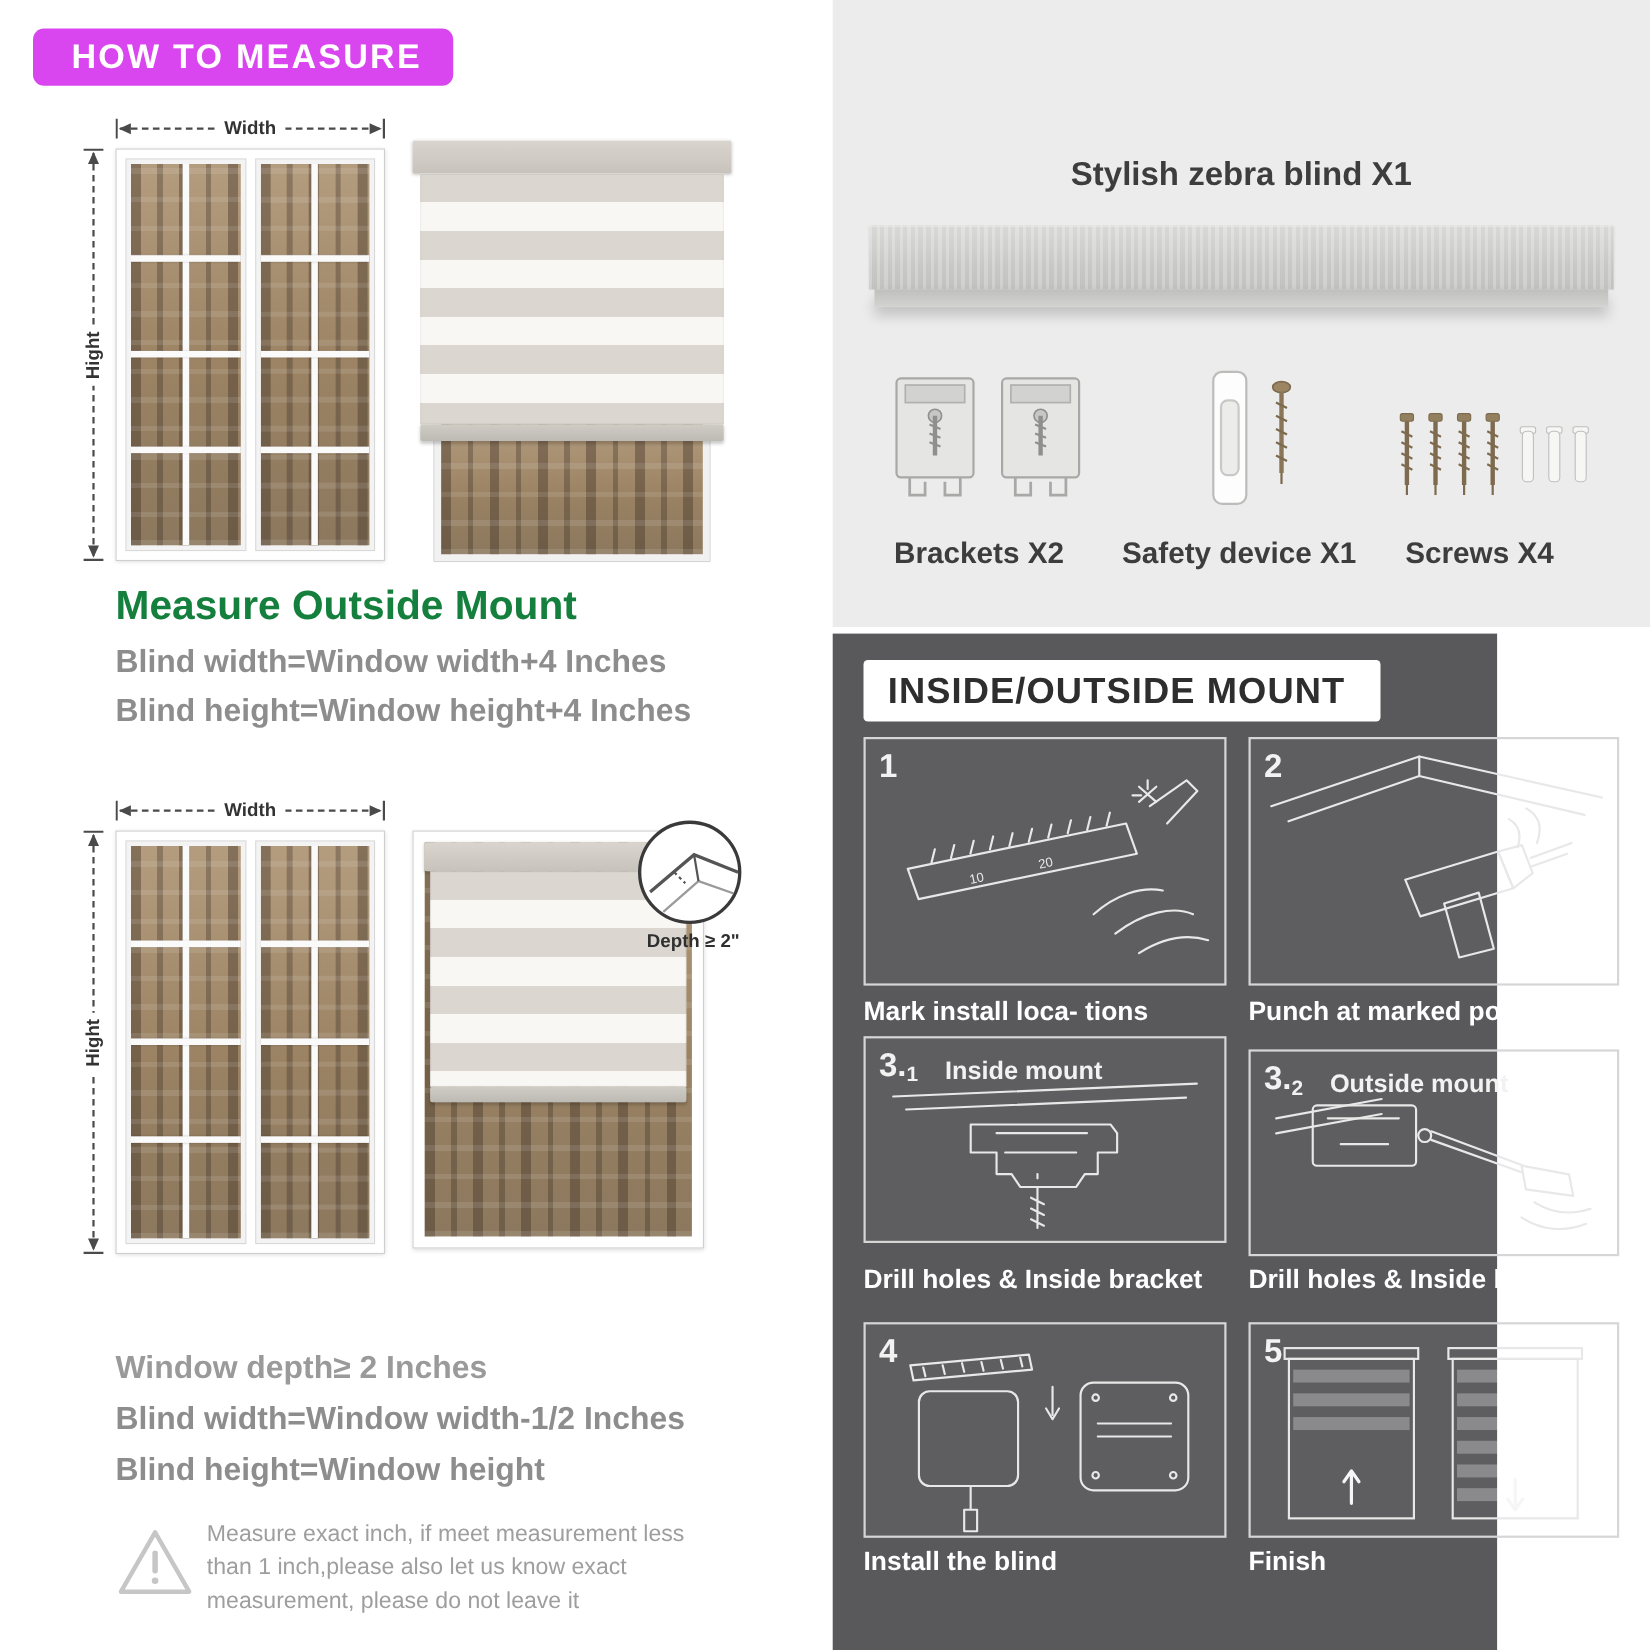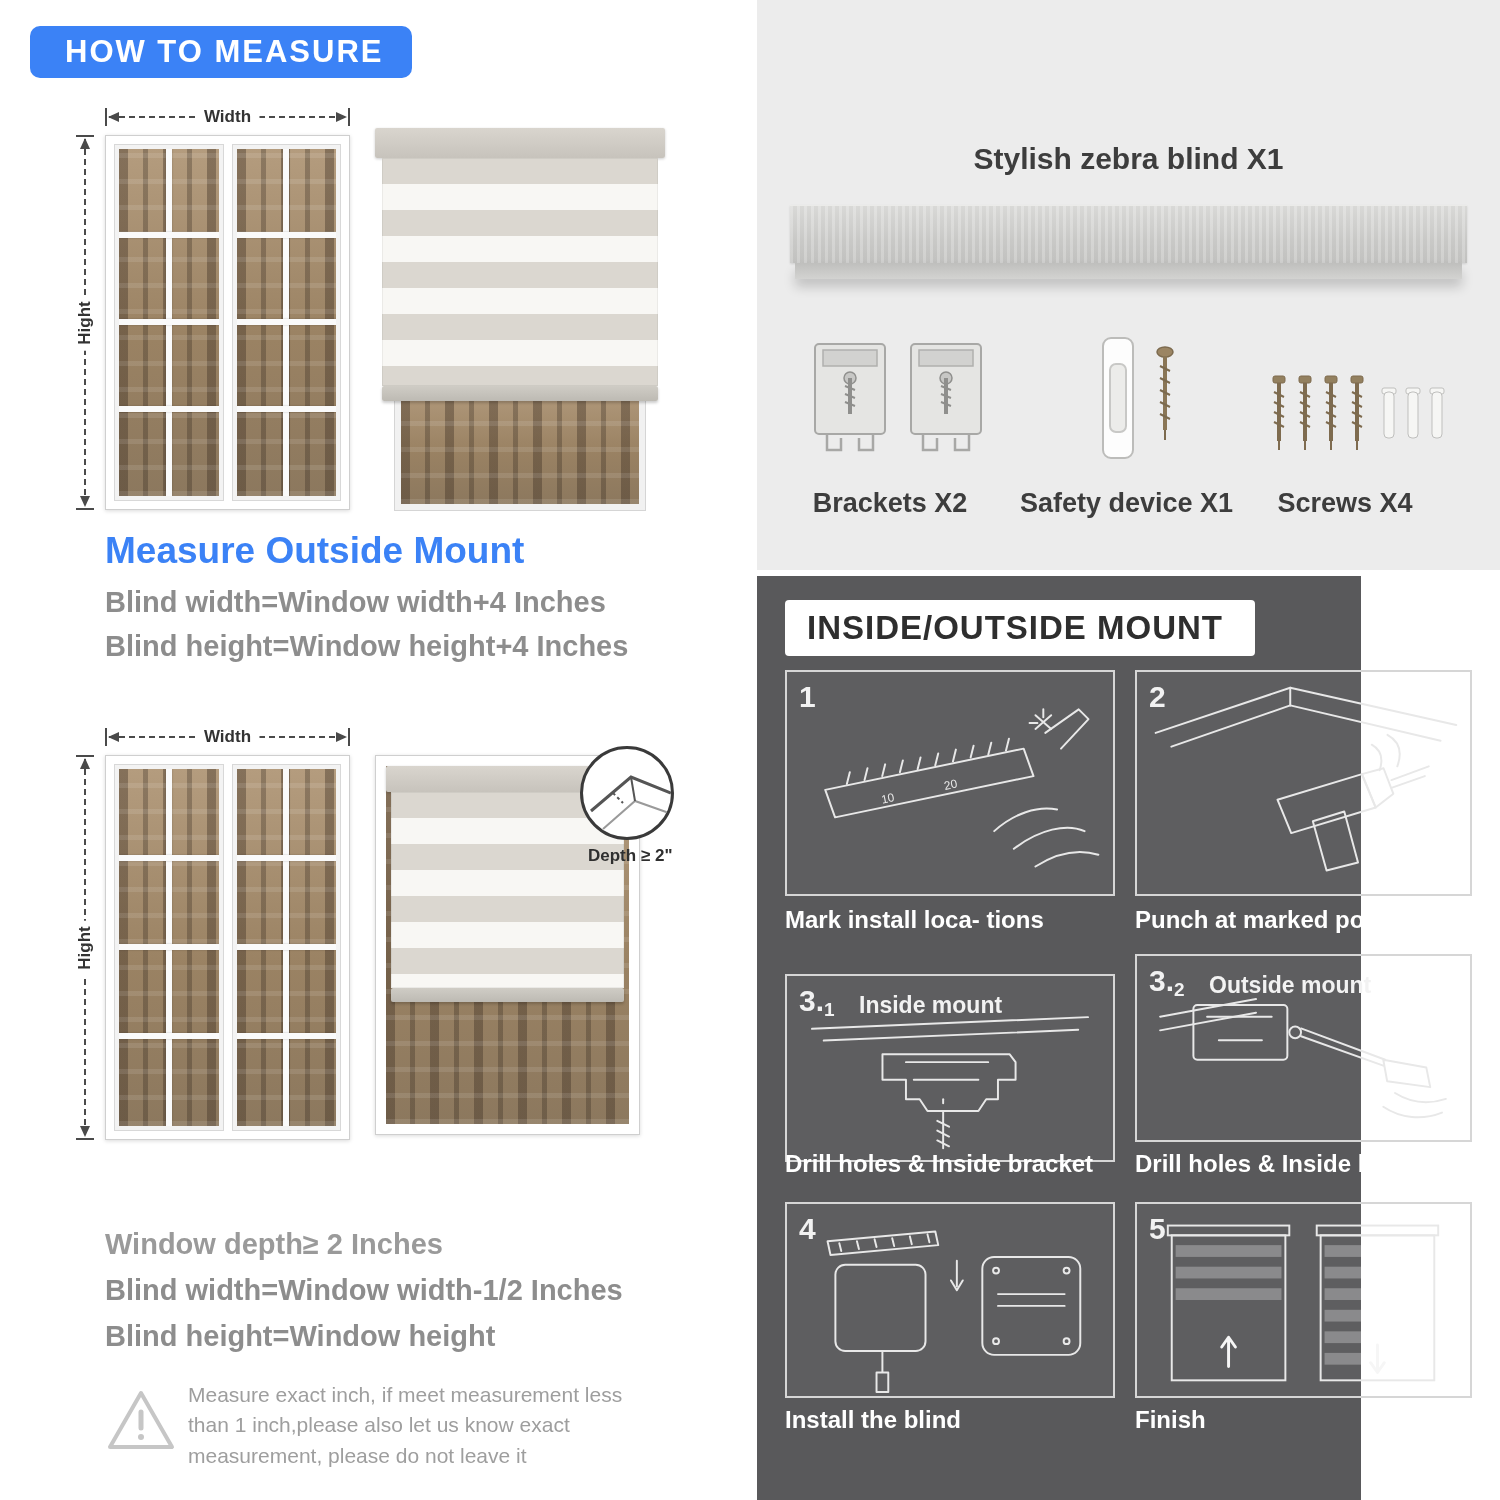--- a/index.html
+++ b/index.html
@@ -4,21 +4,21 @@
 <style>
   *{margin:0;padding:0;box-sizing:border-box;}
   html,body{width:1500px;height:1500px;}
   body{font-family:"Liberation Sans",sans-serif;background:#fff;}
   #canvas{position:relative;width:1500px;height:1500px;overflow:hidden;background:#fff;}
   .abs{position:absolute;}
 
   
   .pill{position:absolute;display:flex;align-items:center;padding:0 26px;border-radius:10px;
         font-weight:bold;font-size:31px;letter-spacing:2px;color:#fff;}
-  .pill-gray{background:#3b82f6;padding-left:35px;}
+  .pill-gray{background:#d946ef;padding-left:35px;}
   .pill-light{background:#dedede;}
   .mount-header{position:absolute;background:#fff;border-radius:4px;display:flex;align-items:center;
         padding:0 22px;font-size:33px;font-weight:bold;color:#2e2e2e;letter-spacing:1px;}
 
   
   .dim{position:absolute;}
   .dim-label{position:absolute;left:50%;top:50%;transform:translate(-50%,-50%);background:#fff;
         padding:0 8px;font-weight:bold;font-size:17px;color:#333;white-space:nowrap;}
   .dim-label-v{transform:translate(-50%,-50%) rotate(-90deg);padding:0 6px;}
 
@@ -35,21 +35,21 @@
   .muntin-h{position:absolute;left:0;right:0;height:6px;background:#fafafa;box-shadow:0 0 2px rgba(0,0,0,0.25);}
 
   
   .zb-head{position:absolute;background:linear-gradient(180deg,#d9d5ce,#c7c3bc);border-radius:2px;box-shadow:0 1px 3px rgba(0,0,0,0.2);}
   .zb-body{position:absolute;background:repeating-linear-gradient(180deg,#dbd7d0 0 26px,#f8f7f4 26px 52px);
         box-shadow:inset 0 0 0 1px rgba(0,0,0,0.05);}
   .zb-bottom{position:absolute;background:linear-gradient(180deg,#cfccc5,#bdbab3);border-radius:2px;box-shadow:0 2px 3px rgba(0,0,0,0.2);}
   .peek-frame{position:absolute;border:6px solid #f1f1f1;outline:1px solid #d5d5d5;overflow:hidden;background:#fff;}
 
   
-  .h-title{position:absolute;font-size:37px;font-weight:bold;color:#3b82f6;}
+  .h-title{position:absolute;font-size:37px;font-weight:bold;color:#15803d;}
   .rule{position:absolute;font-size:29px;font-weight:bold;color:#8d8d8d;white-space:nowrap;}
   .note-text{position:absolute;font-size:21px;font-weight:normal;color:#9e9e9e;line-height:1.45;}
   .included-title{position:absolute;font-size:30px;font-weight:bold;color:#3d3d3d;}
   .item-label{position:absolute;font-size:27px;font-weight:bold;color:#3d3d3d;}
 
   
   .headrail-big{position:absolute;background:
       repeating-linear-gradient(90deg, rgba(255,255,255,0.18) 0 3px, rgba(0,0,0,0.02) 3px 7px),
       linear-gradient(180deg,#dddddb,#cdcdcb 60%,#c5c5c3);
       box-shadow:inset 0 1px 0 #ebebe9, 0 1px 2px rgba(0,0,0,0.12);}
@@ -333,21 +333,21 @@
           <polygon points="142,130 228,104 242,138 156,164"></polygon>
           <polygon points="228,104 250,98 260,124 242,138"></polygon>
           <path d="M258,110 L296,96 M258,118 L292,106"></path>
           <polygon points="178,152 210,142 224,194 192,202"></polygon>
           <path d="M238,74 q14,8 8,26 M254,64 q18,10 10,32"></path>
         </g>
       </svg>
     </div>
     <div class="step-caption" style="left:378px;top:330px">Punch at  marked position</div>
 
-    <div class="step" style="left:28px;top:398px;width:330px;height:188px">
+    <div class="step" style="left:28px;top:366px;width:330px;height:188px">
       <div class="step-num">
         <span>3.</span><span class="step-sub">1</span>
       </div>
       <div class="step-title">Inside mount</div>
       <svg class="step-art" viewBox="0 0 330 188">
         <g stroke="#e8e8e8" stroke-width="2" fill="none" stroke-linecap="round" stroke-linejoin="round">
           <path d="M24,54 L306,42"></path>
           <path d="M36,66 L296,55"></path>
           <path d="M96,80 h130 l6,8 v18 h-18 v20 h-12 l-8,12 h-52 l-8,-12 h-14 v-20 h-24 z"></path>
           <path d="M120,88 h84 M128,106 h66"></path>

